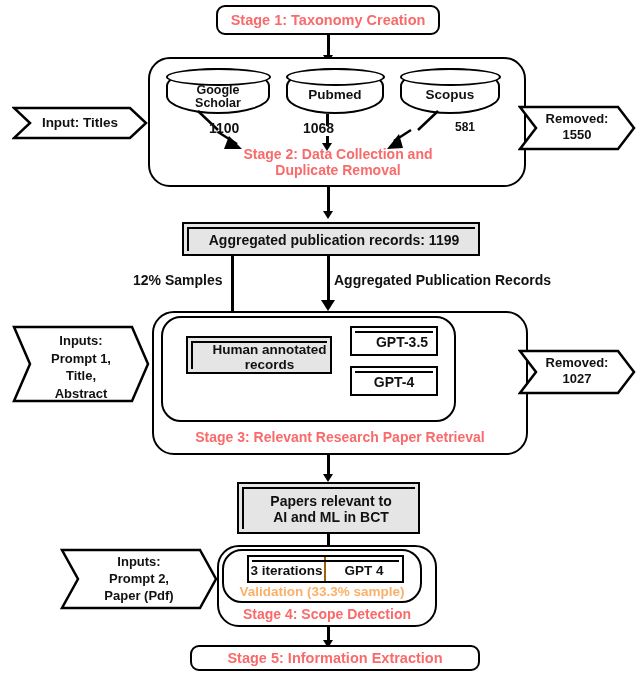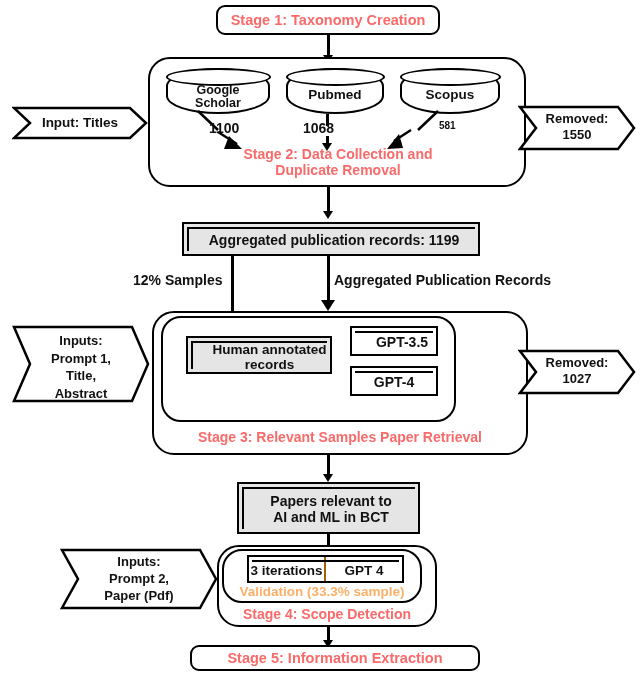--- a/index.html
+++ b/index.html
@@ -155,21 +155,21 @@
 
   <div class="abs cyl" style="left:400px;top:68px;width:100px;height:46px;">
     <div class="lid"></div>
     <div class="cyl-label" style="font-size:13.5px;top:18px;">
       <span>Scopus</span>
     </div>
   </div>
   <svg class="abs" style="left:408px;top:110px;width:40px;height:22px;">
     <line x1="30" y1="1" x2="10" y2="20" stroke="#000" stroke-width="2.5"></line>
   </svg>
-  <div class="abs blk" style="left:411px;top:120px;font-size:10px;padding-left:28px;">581</div>
+  <div class="abs blk" style="left:427px;top:120px;font-size:12px;padding-left:28px;">581</div>
   <svg class="abs" style="left:378px;top:128px;width:40px;height:28px;">
     <line x1="33" y1="2" x2="16" y2="13" stroke="#000" stroke-width="2.5"></line>
     <polygon points="21,6 9,21 25,20" fill="#000"></polygon>
   </svg>
 
   <div class="abs ctr" style="left:188px;top:145px;width:300px;height:36px;font-size:14px;flex-direction:column;">
     <span class="red">Stage 2: Data Collection and</span>
     <span class="red">Duplicate Removal</span>
   </div>
 
@@ -218,21 +218,21 @@
   <div class="abs dbl-top ctr" style="left:350px;top:326px;width:88px;height:30px;font-size:14px;padding-left:16px;">
     <span class="blk" style="padding-top:4px;">GPT-3.5</span>
   </div>
 
   <div class="abs dbl-top ctr" style="left:350px;top:366px;width:88px;height:30px;font-size:14px;">
     <span class="blk" style="padding-top:4px;">GPT-4</span>
   </div>
 
 
   <div class="abs ctr" style="left:160px;top:427px;width:360px;height:22px;font-size:14px;">
-    <span class="red">Stage 3: Relevant Samples Paper Retrieval</span>
+    <span class="red">Stage 3: Relevant Research Paper Retrieval</span>
   </div>
 
   <div class="abs" style="left:12px;top:325px;width:138px;height:78px;">
     <svg class="chev-svg" width="138" height="78" viewBox="0 0 138 78">
       <polygon points="2,2 120,2 136,39 120,76 2,76 18,39" fill="#ffffff" stroke="#000000" stroke-width="2.5" stroke-linejoin="miter"></polygon>
     </svg>
     <div class="chev-text blk" style="padding-top:7px;font-size:13px;line-height:1.35;">
       <span>Inputs:</span><br>
       <span>Prompt 1,</span><br>
       <span>Title,</span><br>

